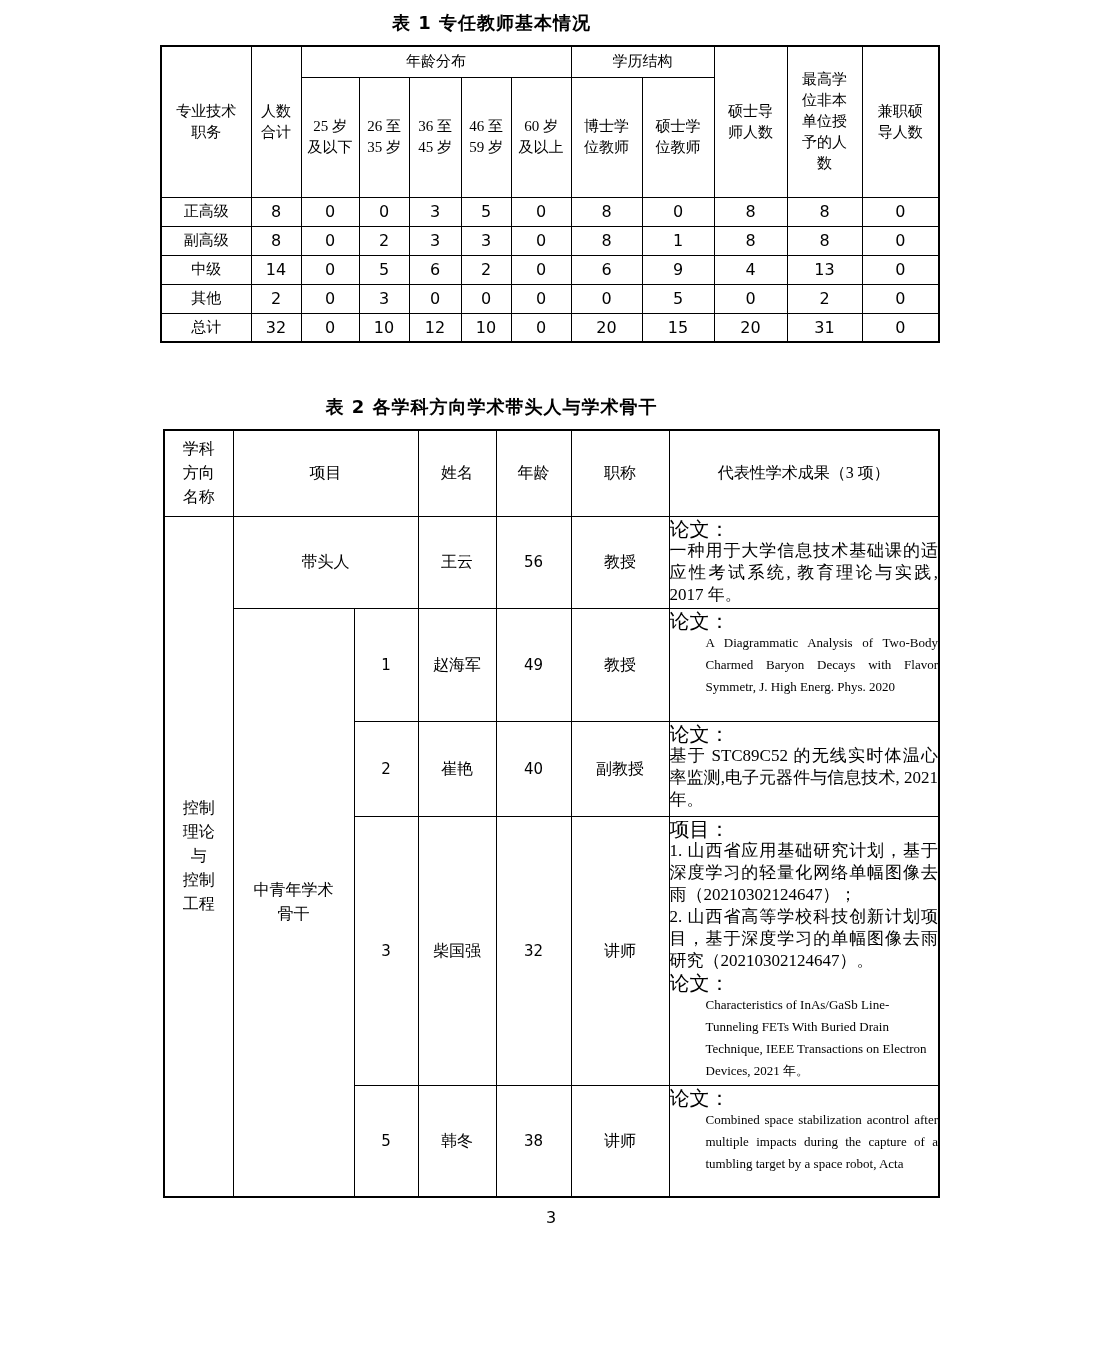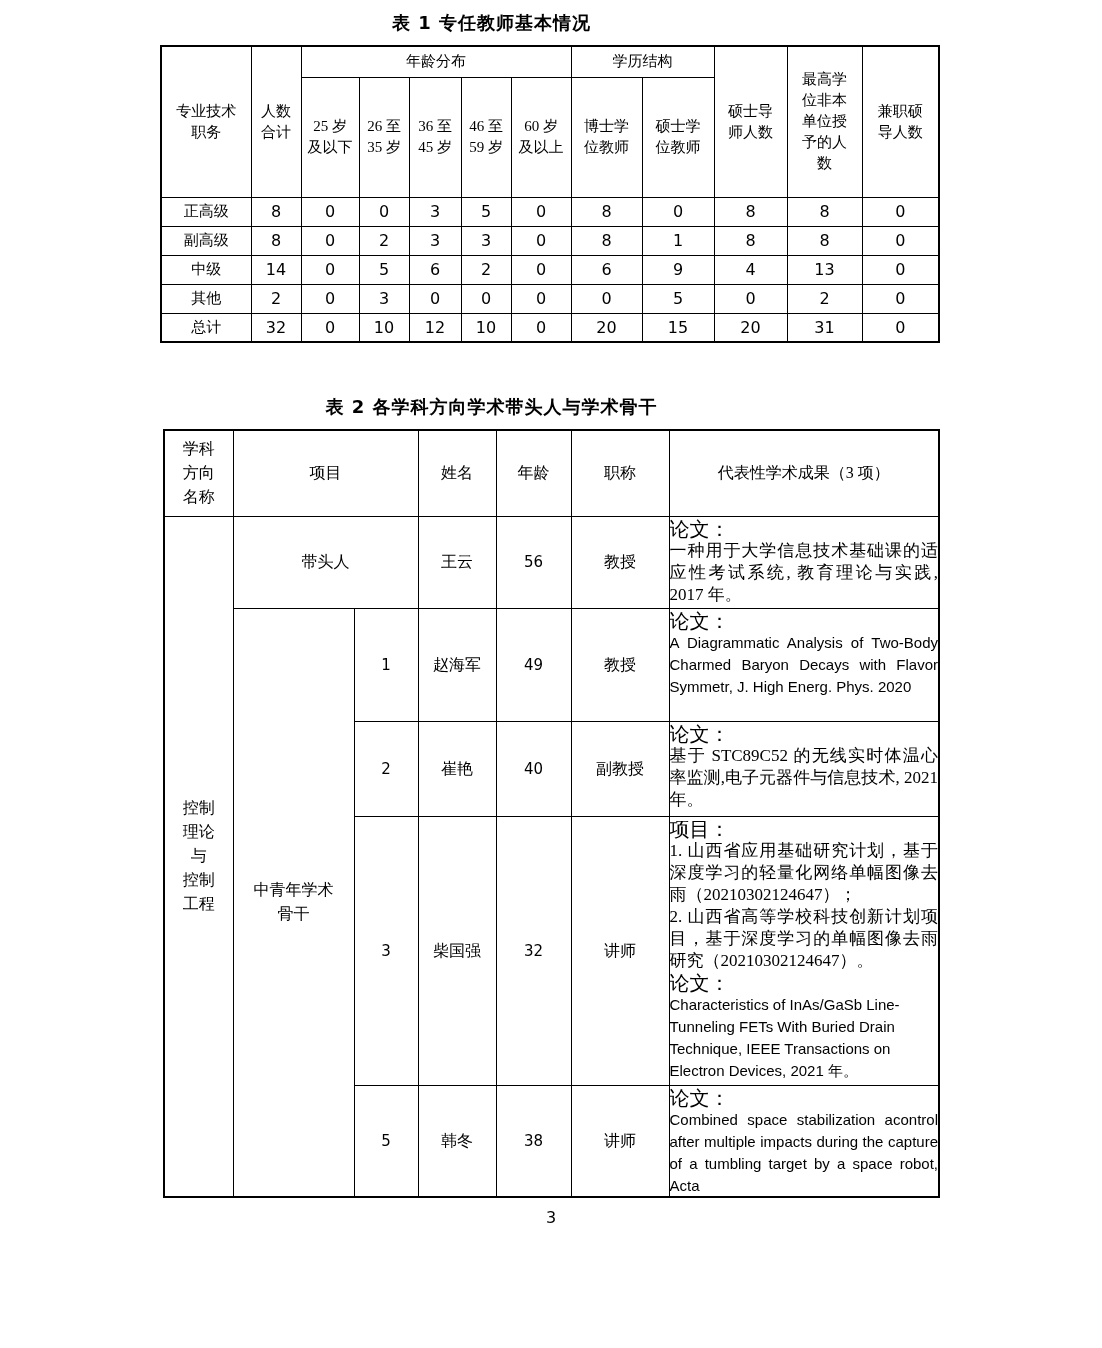--- a/index.html
+++ b/index.html
@@ -37,22 +37,23 @@
   #table2 tr.r2 { height:113px; }
   #table2 tr.r3 { height:95px; }
   #table2 tr.r4 { height:269px; }
   #table2 tr.r5 { height:112px; }
   #table2 td.num { font-family:"DejaVu Sans","Liberation Sans",sans-serif; font-size:15px; }
 
   td.ach { vertical-align:top; text-align:left; padding:2px 7px 0 8px; }
   .ach-head { display:block; font-weight:normal; font-size:20px; line-height:22px; }
   .ach-body { font-size:17px; line-height:22px; text-align:justify; }
   .ach-body.eng {
-    font-family:Liberation Sans, sans-serif;
-    font-size:15px;
+    font-family:Liberation Serif, serif;
+    font-size:13px;
+    margin-left:36px;
   }
   .ach-body.left { text-align:left; }
   .clip5 { height:108px; overflow:hidden; }
 
   .page-number {
     position:absolute; top:1208px; left:0; width:1102px; text-align:center;
     font-family:"DejaVu Sans","Liberation Sans",sans-serif; font-size:16px;
   }
 </style>
 </head>

